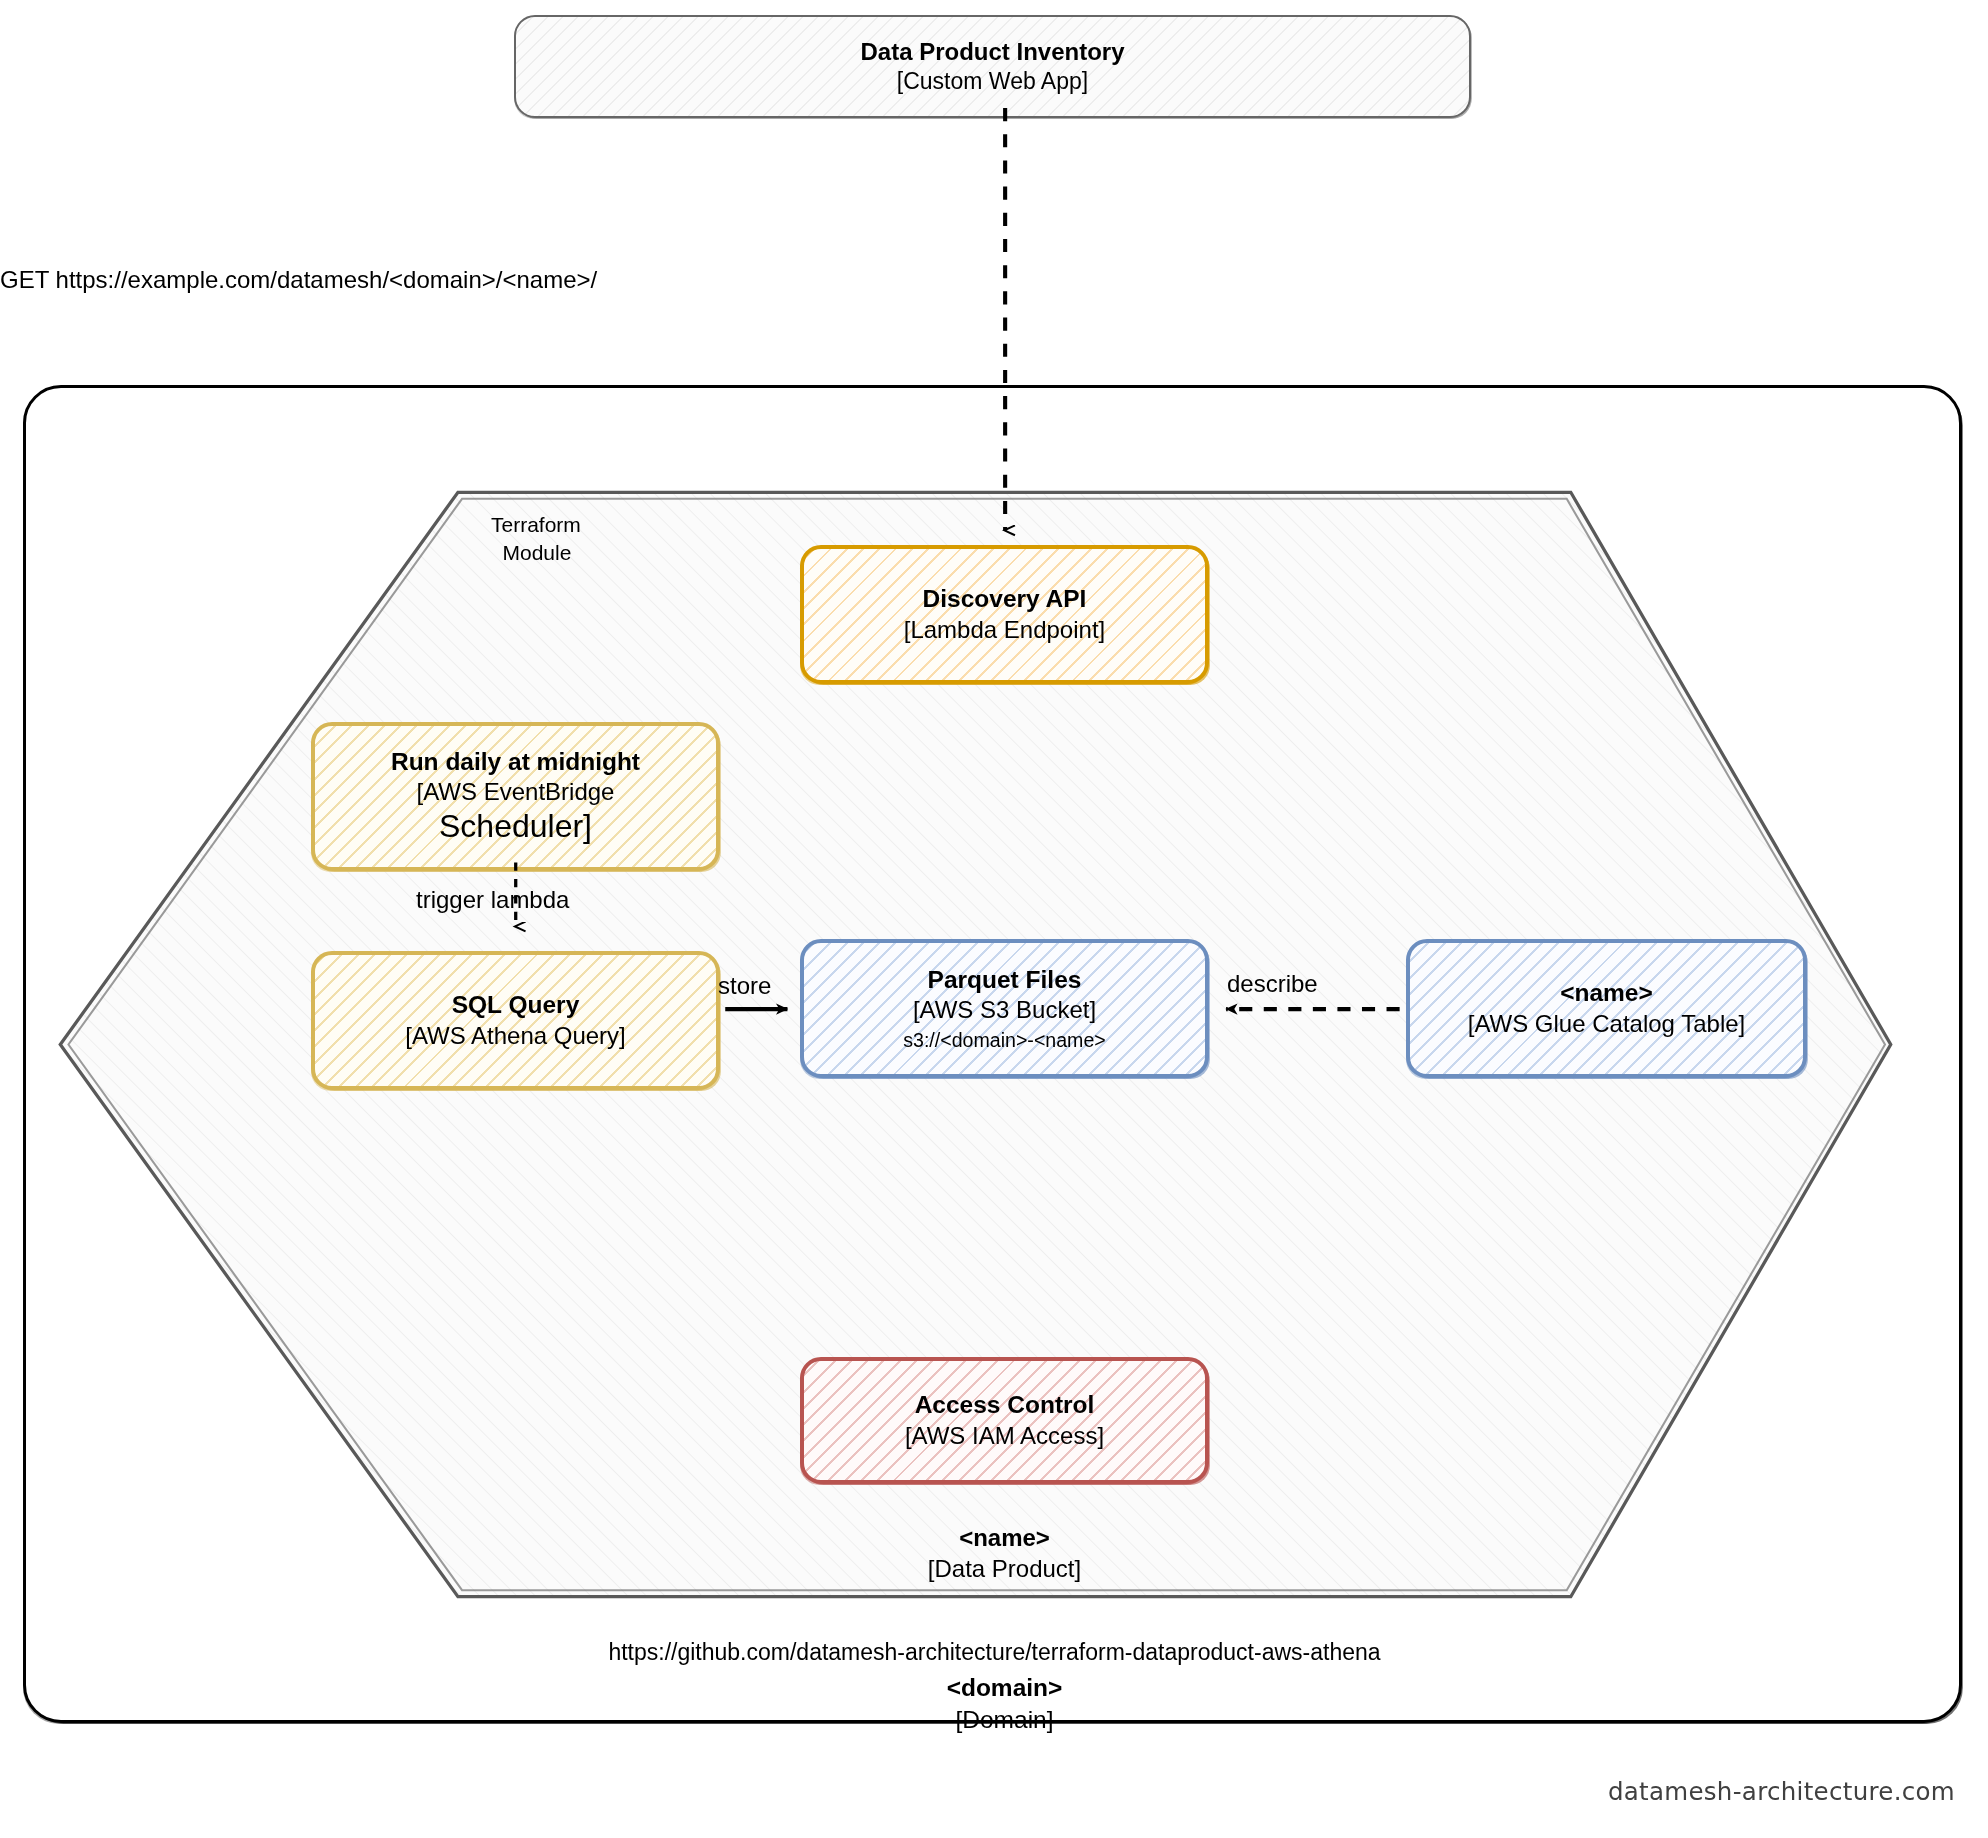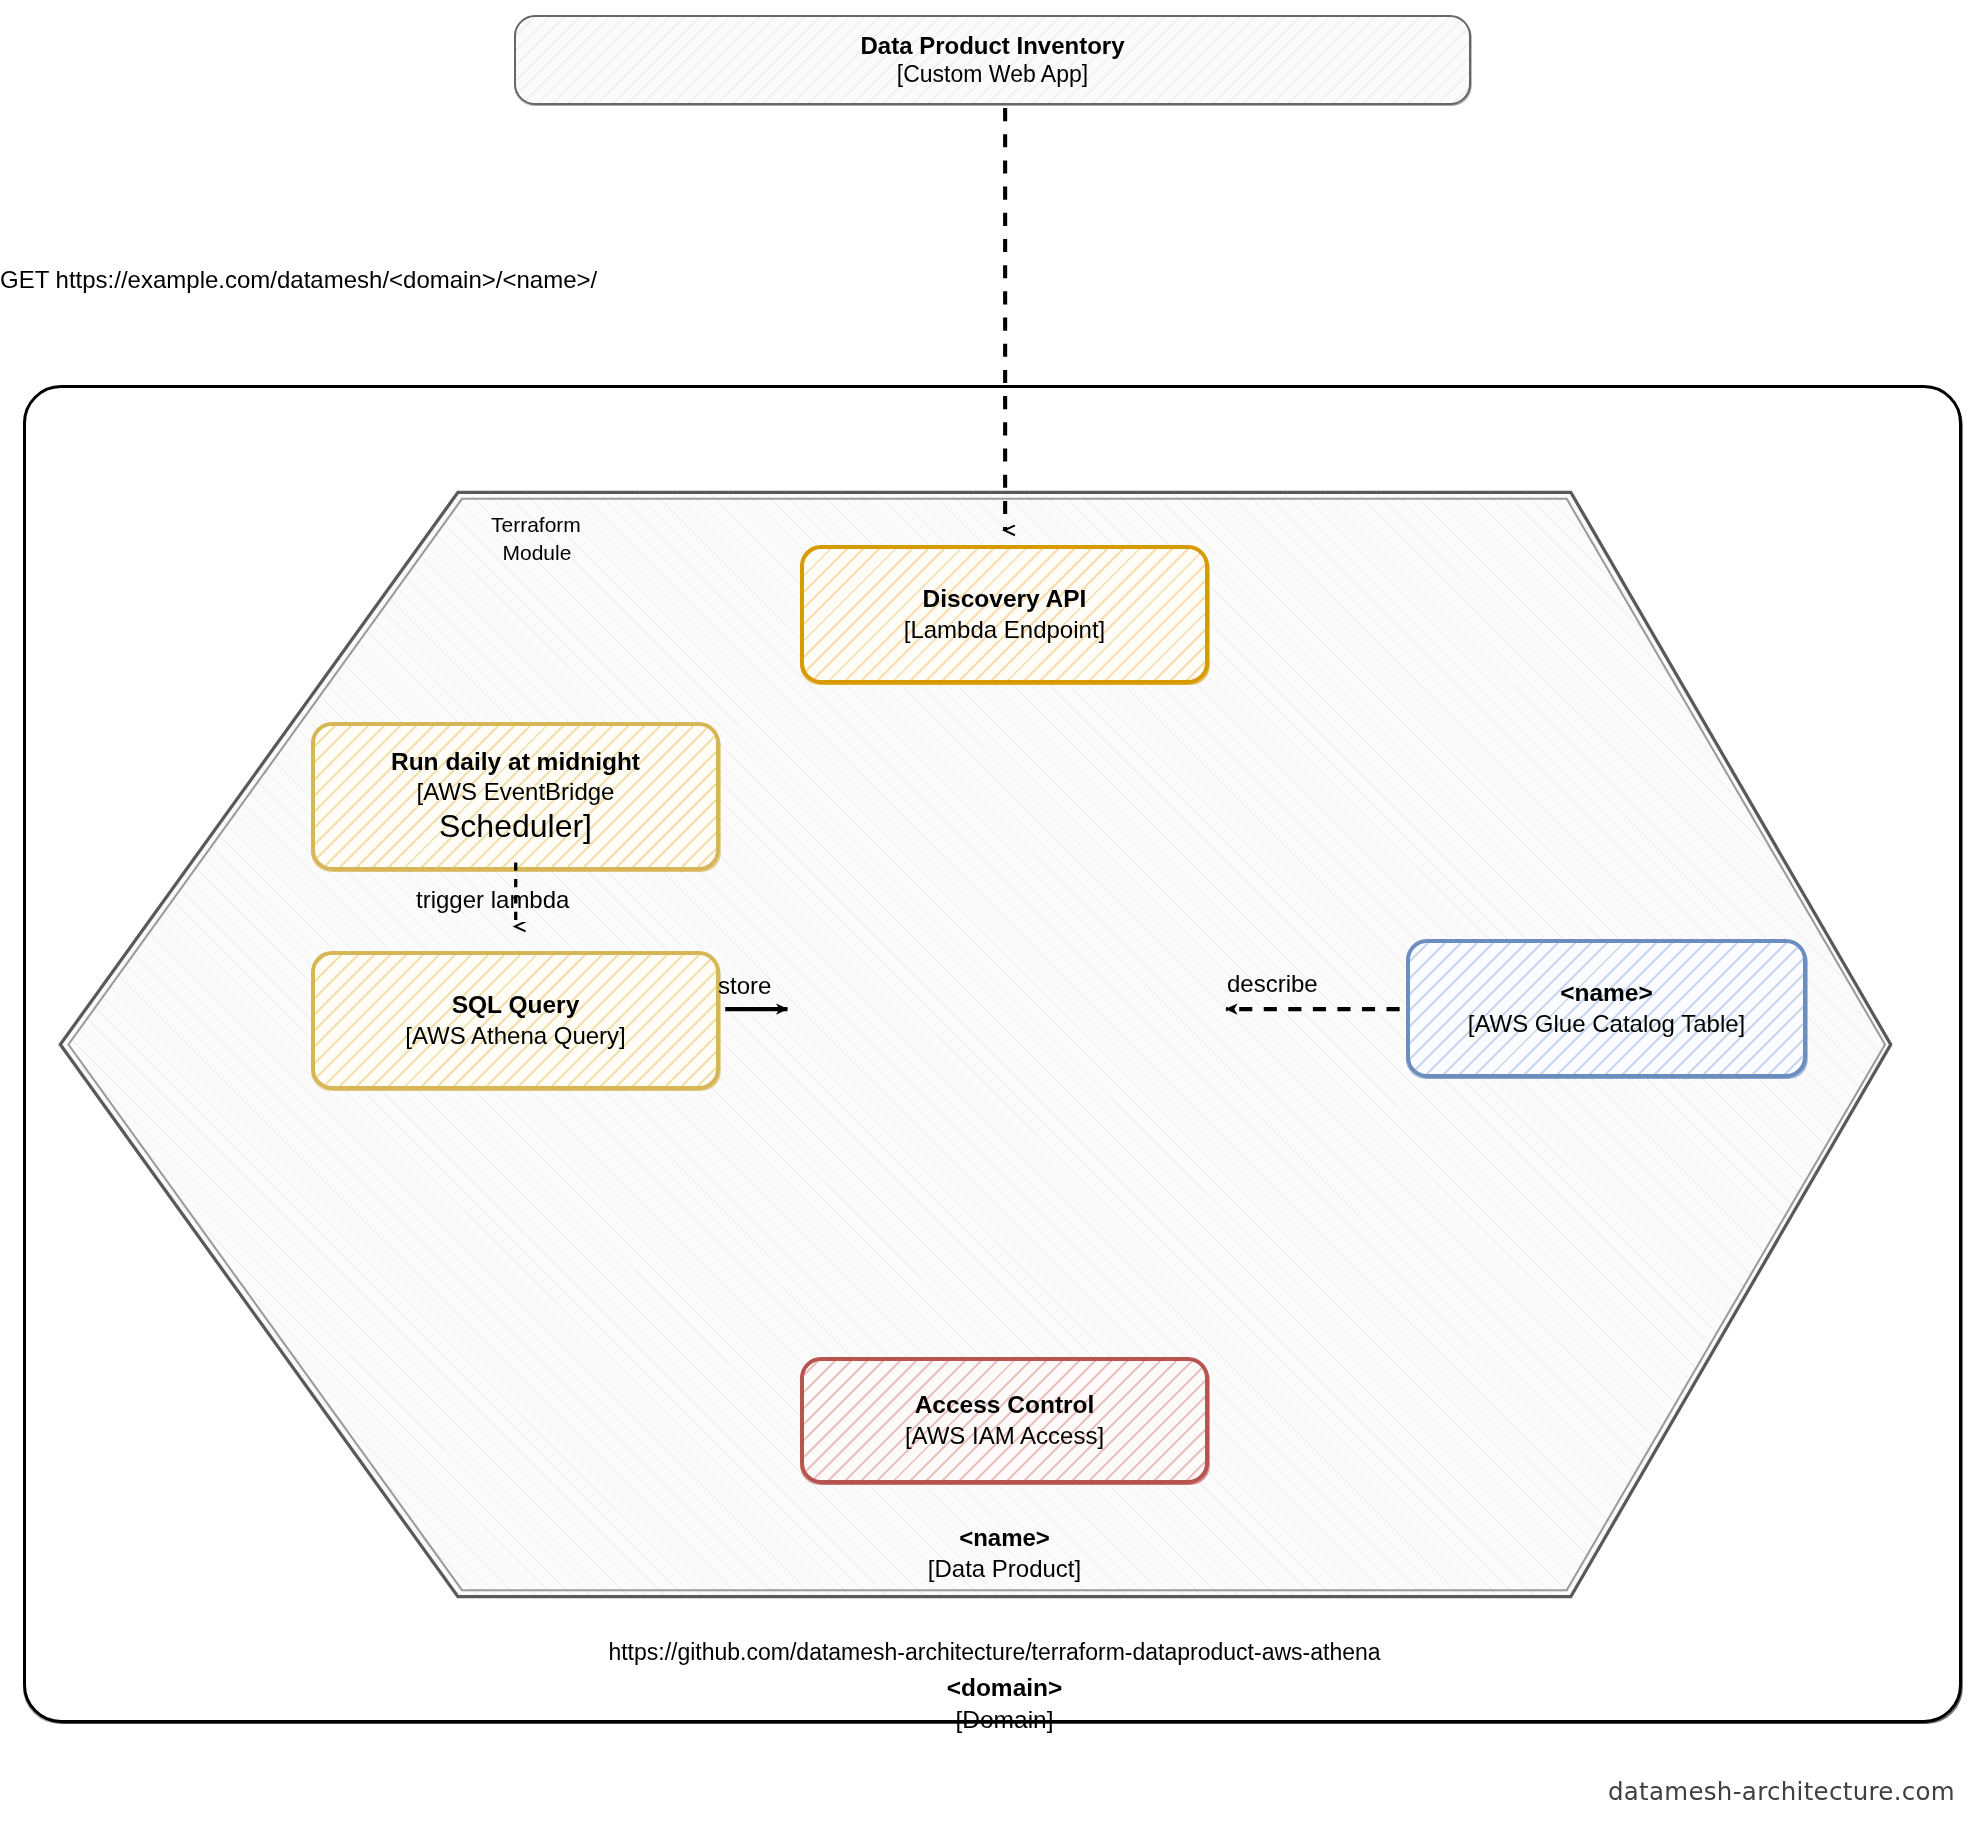--- a/index.html
+++ b/index.html
@@ -159,21 +159,21 @@
     left: 0; top: 0;
     width: 1989px; height: 1839px;
     pointer-events: none;
   }
 </style>
 </head>
 <body>
 
 <div id="canvas">
 
-  <div class="node hatch-grey sk-grey" id="inventory-node" style="left:514px; top:14.7px; width:957px; height:90px;">
+  <div class="node hatch-grey sk-grey" id="inventory-node" style="left:514px; top:14.7px; width:957px; height:103px;">
     <div class="title" style="font-size:24px;">Data Product Inventory</div>
     <div class="tech" style="font-size:23px;">[Custom Web App]</div>
   </div>
 
   <div id="domain-container"></div>
 
   <div id="terraform-hex-wrap">
     <svg id="terraform-hex-svg" viewBox="0 0 2245 1358" preserveAspectRatio="none">
       <defs>
         <pattern id="hexhatch" width="16" height="16" patternUnits="userSpaceOnUse" patternTransform="rotate(-45)">
@@ -200,20 +200,25 @@
     <div class="title" style="font-size:24.5px;">Run daily at midnight</div>
     <div class="tech" style="font-size:24px;">[AWS EventBridge</div>
     <div class="tech" style="font-size:32px;">Scheduler]</div>
   </div>
 
   <div class="node hatch-yellow sk-gold" style="left:311px; top:939px; width:409px; height:139px;">
     <div class="title" style="font-size:24.5px;">SQL Query</div>
     <div class="tech" style="font-size:24px;">[AWS Athena Query]</div>
   </div>
 
+  <div class="node hatch-blue sk-blue" style="left:800px; top:939px; width:409px; height:139px;">
+    <div class="title" style="font-size:24.5px;">Parquet Files</div>
+    <div class="tech" style="font-size:24px;">[AWS S3 Bucket]</div>
+    <div class="sub" style="font-size:19.6px; margin-top:3.3px;">s3://&lt;domain&gt;-&lt;name&gt;</div>
+  </div>
 
   <div class="node hatch-blue sk-blue" style="left:1406px; top:939px; width:401px; height:139px;">
     <div class="title" style="font-size:24.5px;">&lt;name&gt;</div>
     <div class="tech" style="font-size:24px;">[AWS Glue Catalog Table]</div>
   </div>
 
   <div class="node hatch-red sk-red" style="left:800px; top:1357px; width:409px; height:127px;">
     <div class="title" style="font-size:24.5px;">Access Control</div>
     <div class="tech" style="font-size:24px;">[AWS IAM Access]</div>
   </div>

